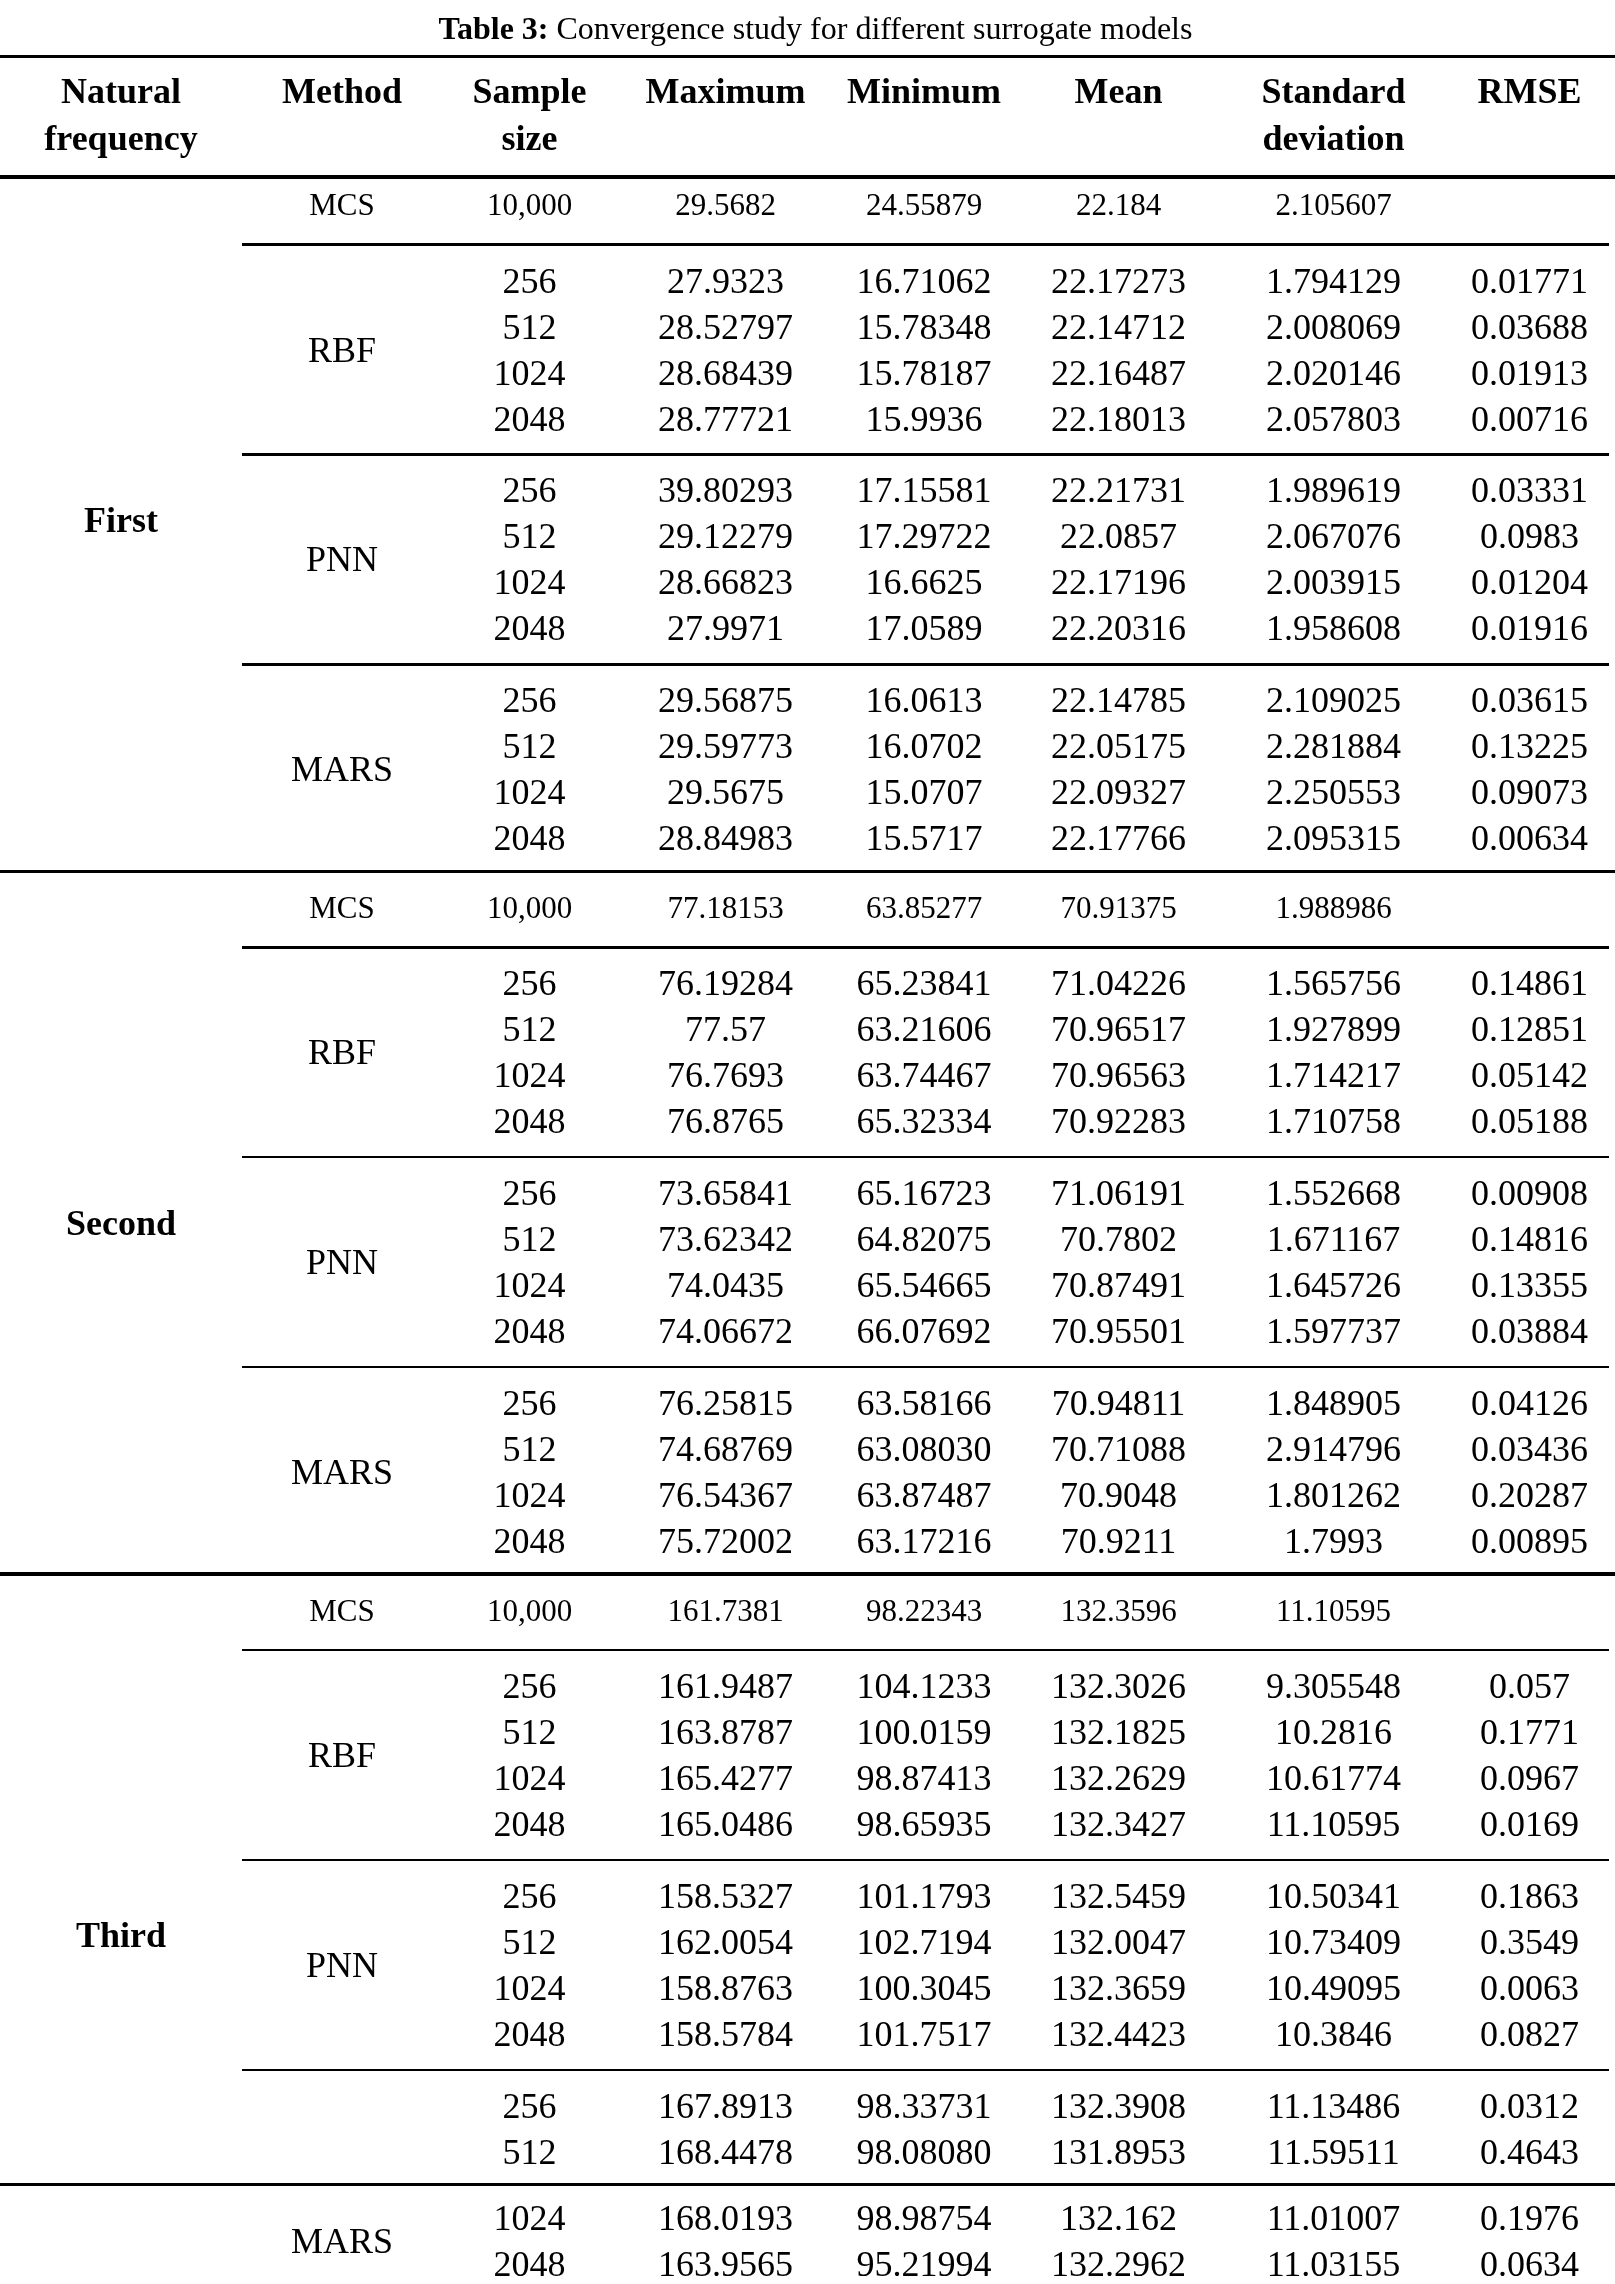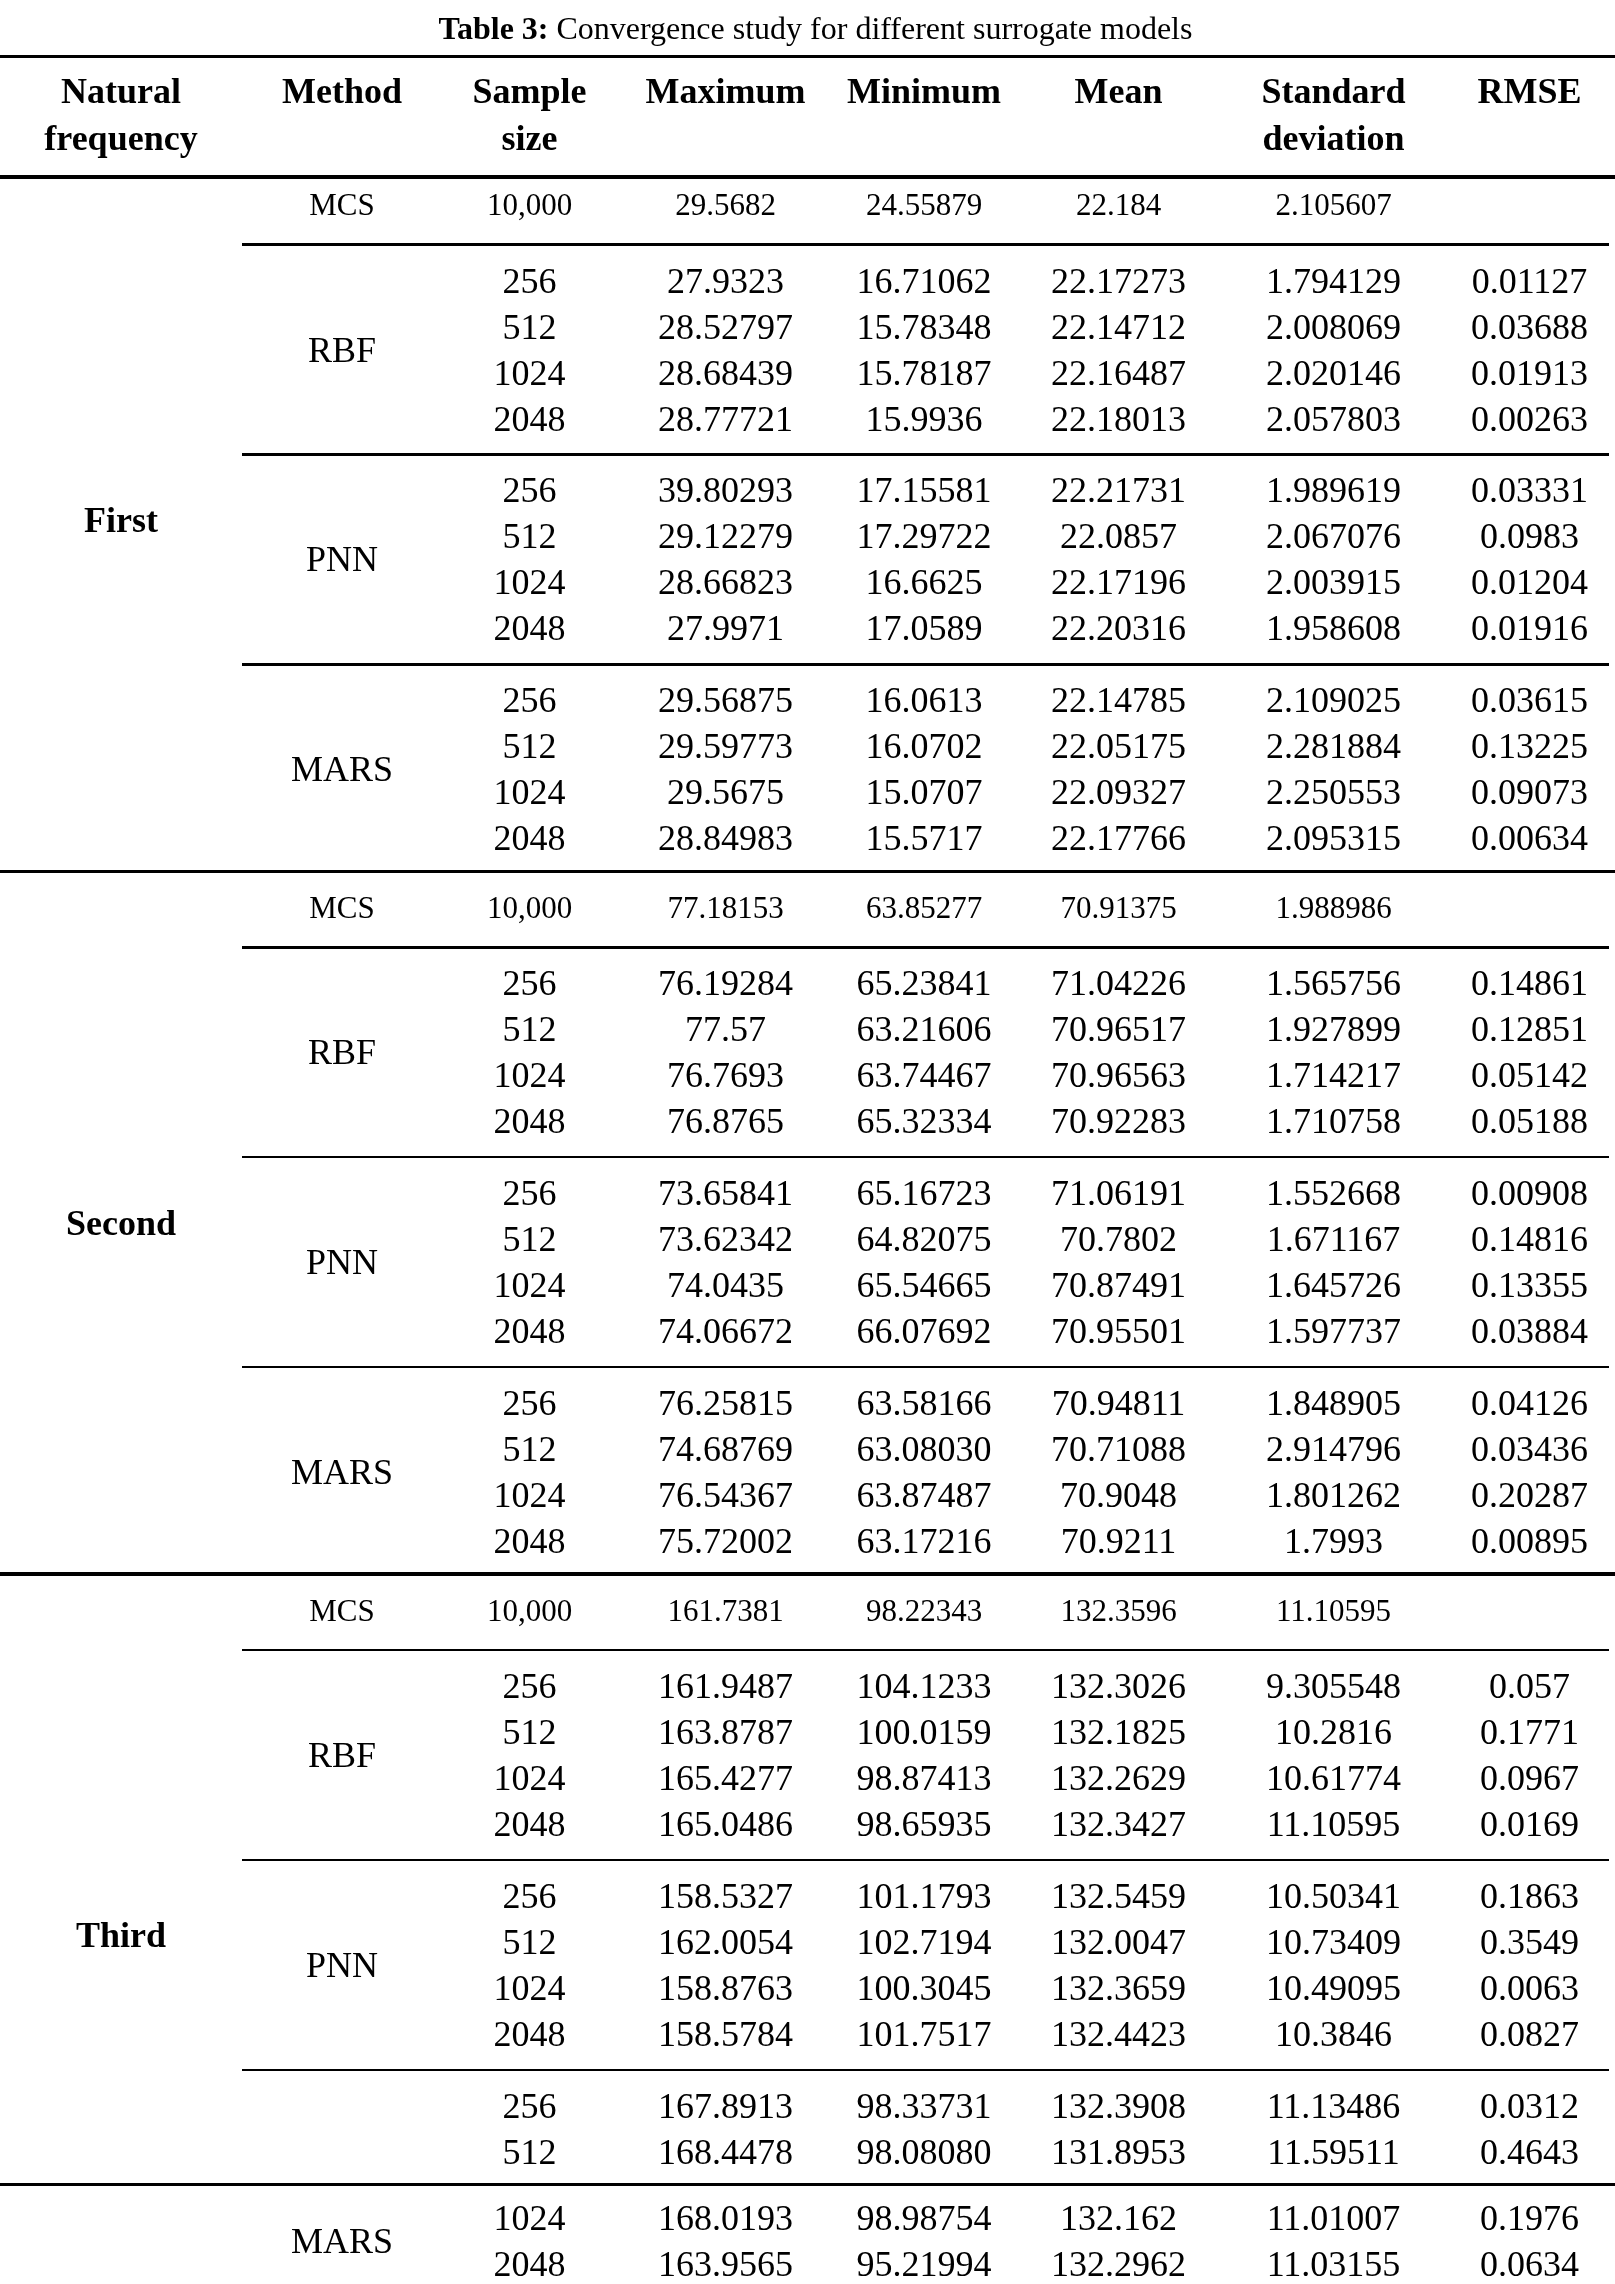--- a/index.html
+++ b/index.html
@@ -83,21 +83,21 @@
         <div class="group">
           <div class="spacer"></div>
           <div class="method-cell">RBF</div>
           <div class="rows">
             <div class="data-row">
               <div class="cell c3">256</div>
               <div class="cell c4">27.9323</div>
               <div class="cell c5">16.71062</div>
               <div class="cell c6">22.17273</div>
               <div class="cell c7">1.794129</div>
-              <div class="cell c8">0.01127</div>
+              <div class="cell c8">0.01771</div>
             </div>
             <div class="data-row">
               <div class="cell c3">512</div>
               <div class="cell c4">28.52797</div>
               <div class="cell c5">15.78348</div>
               <div class="cell c6">22.14712</div>
               <div class="cell c7">2.008069</div>
               <div class="cell c8">0.03688</div>
             </div>
             <div class="data-row">
@@ -107,21 +107,21 @@
               <div class="cell c6">22.16487</div>
               <div class="cell c7">2.020146</div>
               <div class="cell c8">0.01913</div>
             </div>
             <div class="data-row">
               <div class="cell c3">2048</div>
               <div class="cell c4">28.77721</div>
               <div class="cell c5">15.9936</div>
               <div class="cell c6">22.18013</div>
               <div class="cell c7">2.057803</div>
-              <div class="cell c8">0.00263</div>
+              <div class="cell c8">0.00716</div>
             </div>
           </div>
         </div>
         <div class="rule-partial"></div>
         <div class="group">
           <div class="spacer"></div>
           <div class="method-cell">PNN</div>
           <div class="rows">
             <div class="data-row">
               <div class="cell c3">256</div>

